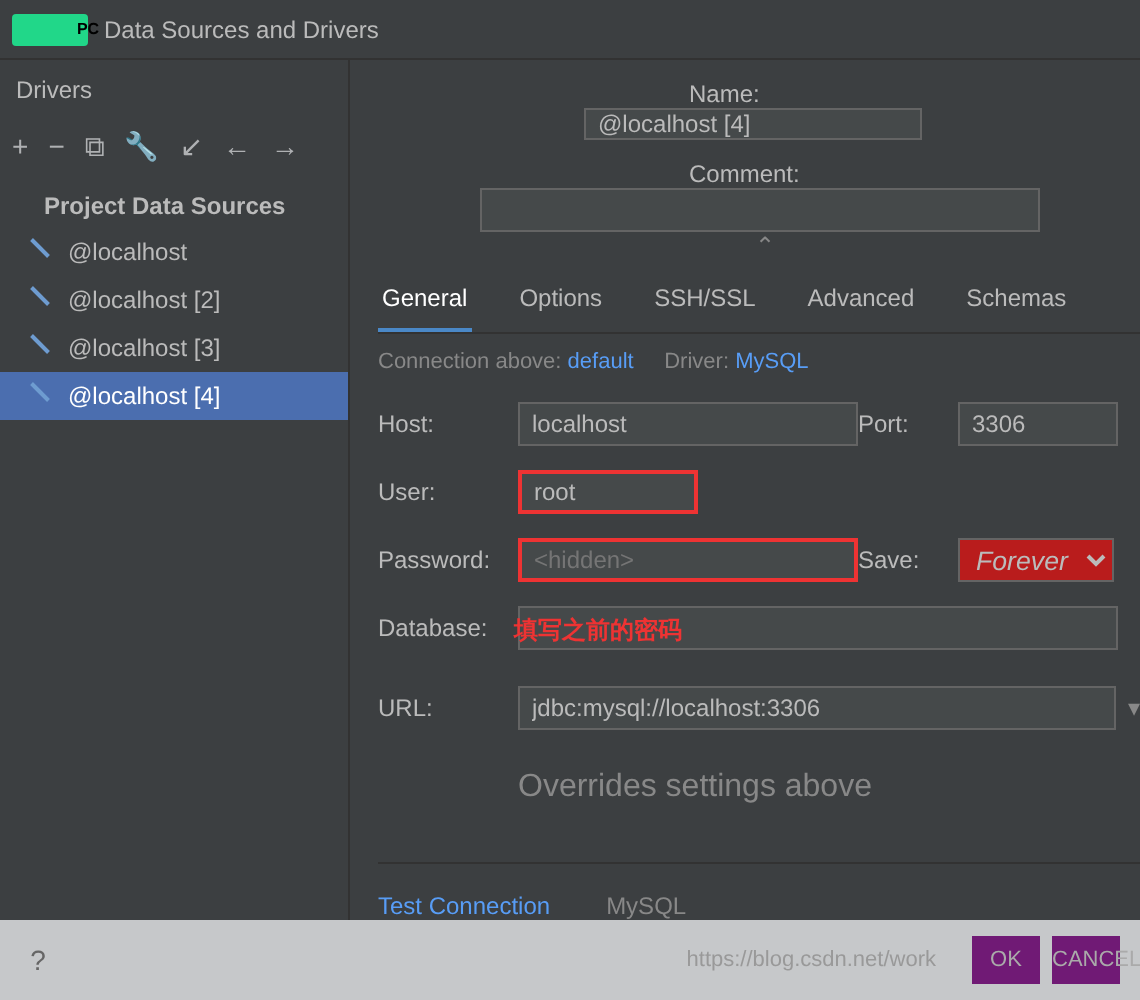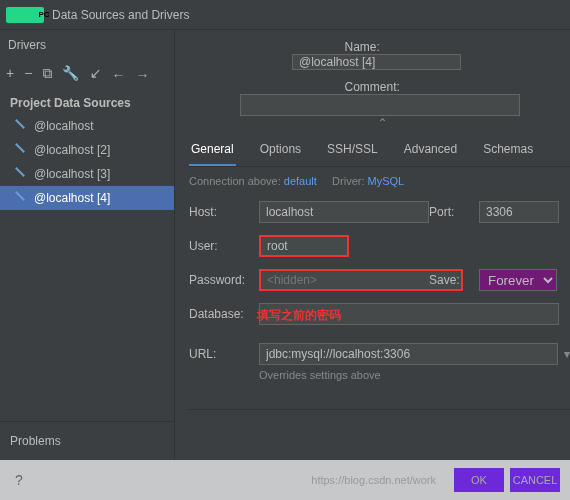--- a/index.html
+++ b/index.html
@@ -63,21 +63,21 @@
   height: 30px;
   display: flex;
   align-items: center;
   padding: 0 6px;
   gap: 10px;
   color: #afb1b3;
   font-size: 14px;
 }
 .left-toolbar span { cursor: pointer; line-height: 1; }
 .project-header {
-  padding: 8px 10px 4px 10px;
+  padding: 8px 10px 4px 22px;
   font-weight: bold;
   color: #bbbbbb;
 }
 .ds-list { flex: 1; }
 .ds-item {
   height: 24px;
   display: flex;
   align-items: center;
   padding-left: 16px;
   gap: 8px;
@@ -160,64 +160,65 @@
 .field-grid input {
   background: #45494a;
   border: 1px solid #646464;
   color: #bbbbbb;
   height: 22px;
   padding: 0 6px;
   font-size: 12px;
 }
 .user-input { border: 2px solid #e33 !important; }
 .pass-input {
-  width: 204px;
+  width: 170px;
   border: 2px solid #e33 !important;
   color: #888;
 }
 .url-row {
   display: flex;
   align-items: center;
   margin-top: 18px;
 }
 .url-row .form-label { width: 70px; }
 .url-input {
   flex: 1;
   background: #45494a;
   border: 1px solid #646464;
   color: #bbbbbb;
   height: 22px;
   padding: 0 6px;
   margin-right: 6px;
   font-size: 12px;
 }
 .url-note {
-  font-size: 11px;
+  font-size: 16px;
   color: #888;
   padding-left: 70px;
-  margin-top: 4px;
+  margin-top: 20px;
 }
 .divider {
   border-top: 1px solid #323232;
   margin: 28px 0 0 0;
 }
 .test-row {
   padding: 14px 0 0 0;
   display: flex;
   gap: 28px;
 }
 .test-link { color: #589df6; cursor: pointer; }
 .driver-name { color: #888; }
 .save-select {
-  background: #701a75;
+  background: #b91c1c;
   border: 1px solid #646464;
   color: #bbbbbb;
   height: 22px;
   width: 78px;
   padding: 0 4px;
+  font-style: italic;
 }
 .red-note {
   position: absolute;
   left: 82px;
   top: 277px;
   color: #e33;
   font-size: 12px;
   font-weight: bold;
 }
 .watermark {
@@ -248,22 +249,22 @@
   display: flex;
   align-items: center;
   justify-content: center;
 }
 .bottombar .addr {
   margin-left: auto;
   margin-right: 12px;
   color: #999;
 }
 .bottombar .btn {
-  width: 50px; height: 24px;
-  background: #6d28d9;
+  width: 34px; height: 24px;
+  background: #701a75;
   color: #aaa;
   border: none;
   margin-left: 6px;
   font-size: 11px;
 }
 </style>
 </head>
 <body>
 
 <div class="titlebar">
@@ -297,21 +298,20 @@
       </div>
       <div class="ds-item">
         <span class="ds-icon"></span>
         <span>@localhost [3]</span>
       </div>
       <div class="ds-item selected">
         <span class="ds-icon"></span>
         <span>@localhost [4]</span>
       </div>
     </div>
-    <div class="problems">Problems</div>
   </div>
 
   <div class="right-panel">
     <div class="form-row">
       <div class="form-label">Name:</div>
       <input class="text-input wide" value="@localhost [4]" style="">
     </div>
     <div class="form-row">
       <div class="form-label">Comment:</div>
       <input class="text-input comment-input" value="" style="">
@@ -359,20 +359,24 @@
     <div class="red-note">填写之前的密码</div>
 
     <div class="url-row">
       <div class="form-label">URL:</div>
       <input class="url-input" value="jdbc:mysql://localhost:3306" style="">
       <span style="color:#888;">▾</span>
     </div>
     <div class="url-note">Overrides settings above</div>
 
     <div class="divider"></div>
+    <div class="test-row">
+      <span class="test-link">Test Connection</span>
+      <span class="driver-name">MySQL</span>
+    </div>
   </div>
 </div>
 
 <div class="watermark">茶猫云</div>
 
 <div class="bottombar">
   <div class="qmark">?</div>
   <div class="addr">https://blog.csdn.net/work</div>
   <button class="btn">OK</button>
   <button class="btn">CANCEL</button>

